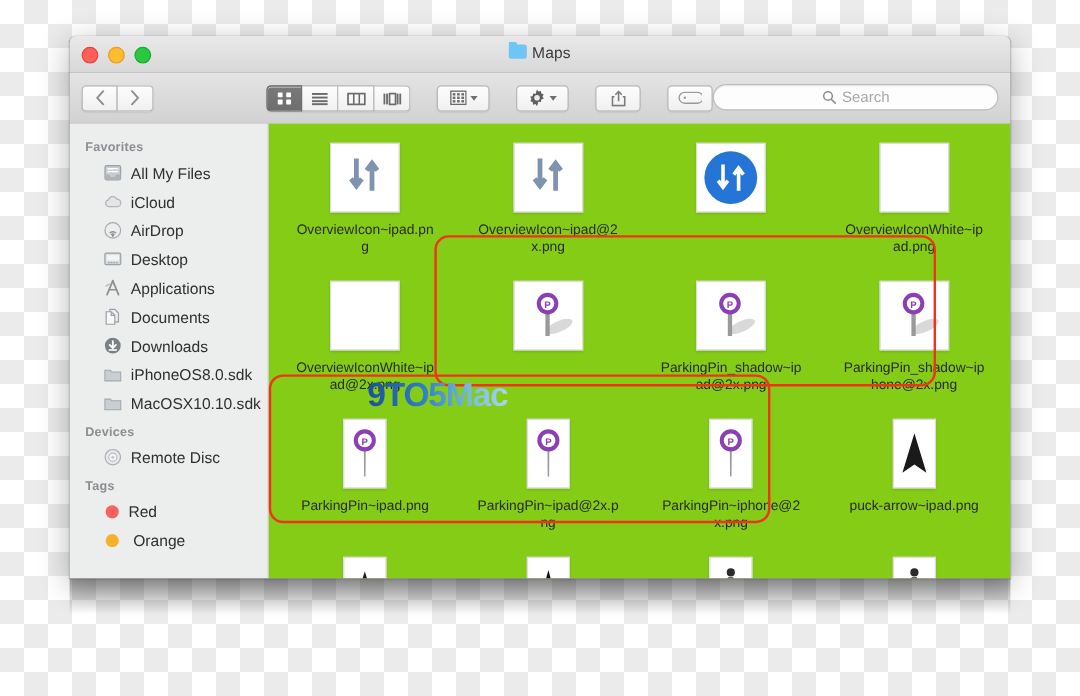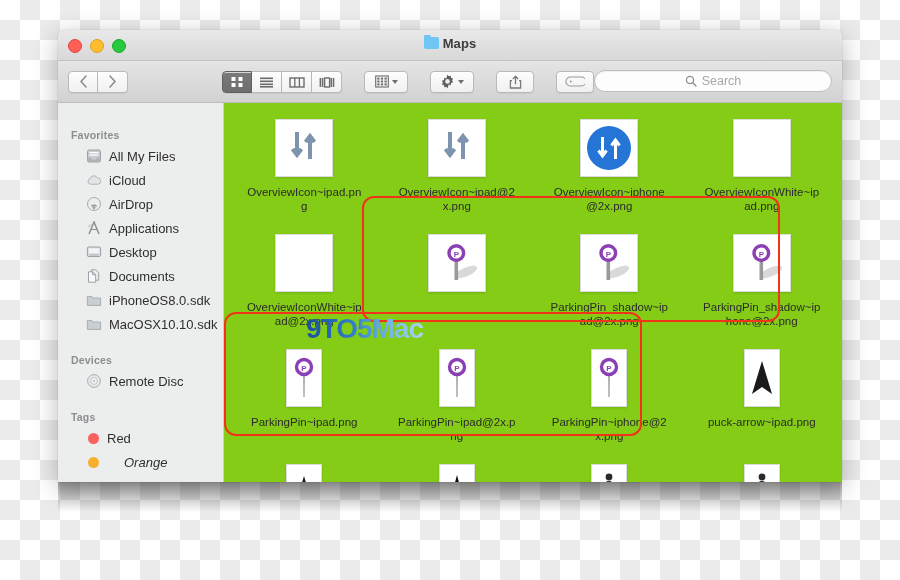--- a/index.html
+++ b/index.html
@@ -43,21 +43,21 @@
     position: absolute; left: 10px; top: 9px;
     display: flex; gap: 8px;
   }
   .light { width: 12px; height: 12px; border-radius: 50%; }
   .light.red    { background: #ff5f57; border: 1px solid #e0443e; }
   .light.yellow { background: #febc2e; border: 1px solid #dea123; }
   .light.green  { background: #28c840; border: 1px solid #1aab29; }
   .win-title {
     position: absolute; left: 0; right: 0; top: 6px;
     text-align: center;
-    font-size: 13px; color: #3b3b3b; font-weight: bold;
+    font-size: 13px; color: #3b3b3b; font-weight: normal;
     letter-spacing: .1px;
   }
   .win-title .folder-ico {
     display: inline-block;
     width: 15px; height: 12px;
     background: #6fc5f3;
     border-radius: 2px 2px 2px 2px;
     margin-right: 4px;
     vertical-align: -1px;
     position: relative;
@@ -129,21 +129,20 @@
     border-right: 1px solid #cdcdcd;
     padding-top: 8px;
     flex: none;
     overflow: hidden;
     box-sizing: border-box;
   }
   .side-header {
     font-size: 10.5px; font-weight: bold; color: #8d8d92;
     padding: 6px 0 3px 13px;
     letter-spacing: .2px;
-    margin-top: 12px;
   }
   .side-item {
     display: flex; align-items: center;
     height: 24px;
     padding-left: 28px;
     gap: 7px;
     font-size: 13px; color: #2f2f2f;
   }
   .side-ico { width: 16px; height: 16px; flex: none; display:block; }
   .tag-dot { width: 11px; height: 11px; border-radius: 50%; display:block; }
@@ -376,51 +375,59 @@
           <circle cx="8" cy="8" r="6.5" fill="none" stroke="#a5aaae" stroke-width="1"></circle>
           <path d="M5.4 10.3 A3.4 3.4 0 0 1 10.6 10.3" fill="none" stroke="#8c9195" stroke-width="1.2"></path>
           <path d="M6.6 11.6 A2 2 0 0 1 9.4 11.6" fill="none" stroke="#8c9195" stroke-width="1.2"></path>
           <circle cx="8" cy="12.6" r="0.9" fill="#8c9195"></circle>
         </svg>
         <span>AirDrop</span>
       </div>
 
       <div class="side-item">
         <svg class="side-ico" viewBox="0 0 16 16">
-          <path d="M8 2 L12.8 13.5" stroke="#8c9195" stroke-width="1.5" fill="none" stroke-linecap="round"></path>
-          <path d="M8 2 L3.2 13.5" stroke="#8c9195" stroke-width="1.5" fill="none" stroke-linecap="round"></path>
-          <path d="M4.6 9.5 L11.4 9.5" stroke="#8c9195" stroke-width="1.2" fill="none"></path>
-          <path d="M2 6.6 L5.4 4.6" stroke="#b6bbbf" stroke-width="1.1" fill="none"></path>
-        </svg>
-        <span>Applications</span>
-      </div>
-
-      <div class="side-item">
-        <svg class="side-ico" viewBox="0 0 16 16">
           <rect x="1.4" y="3" width="13.2" height="9.5" rx="1.2" fill="#d6dadd" stroke="#9aa0a6" stroke-width="1"></rect>
           <rect x="2.8" y="4.3" width="10.4" height="5" fill="#f1f3f4"></rect>
           <g fill="#9aa0a6">
             <rect x="4" y="10.4" width="1.4" height="1"></rect>
             <rect x="6.2" y="10.4" width="1.4" height="1"></rect>
             <rect x="8.4" y="10.4" width="1.4" height="1"></rect>
             <rect x="10.6" y="10.4" width="1.4" height="1"></rect>
           </g>
         </svg>
         <span>Desktop</span>
       </div>
 
       <div class="side-item">
         <svg class="side-ico" viewBox="0 0 16 16">
+          <path d="M8 2 L12.8 13.5" stroke="#8c9195" stroke-width="1.5" fill="none" stroke-linecap="round"></path>
+          <path d="M8 2 L3.2 13.5" stroke="#8c9195" stroke-width="1.5" fill="none" stroke-linecap="round"></path>
+          <path d="M4.6 9.5 L11.4 9.5" stroke="#8c9195" stroke-width="1.2" fill="none"></path>
+          <path d="M2 6.6 L5.4 4.6" stroke="#b6bbbf" stroke-width="1.1" fill="none"></path>
+        </svg>
+        <span>Applications</span>
+      </div>
+
+      <div class="side-item">
+        <svg class="side-ico" viewBox="0 0 16 16">
           <path d="M5.5 1.8 h4.2 l3 3 v7.4 h-7.2 z" fill="#eceef0" stroke="#9aa0a6" stroke-width="1"></path>
           <path d="M2.5 3.8 h4.2 l3 3 v7.4 h-7.2 z" fill="#f6f7f8" stroke="#9aa0a6" stroke-width="1"></path>
           <path d="M6.7 3.8 v3 h3" fill="none" stroke="#9aa0a6" stroke-width="1"></path>
         </svg>
         <span>Documents</span>
       </div>
 
+      <div class="side-item">
+        <svg class="side-ico" viewBox="0 0 16 16">
+          <circle cx="8" cy="8" r="6.6" fill="#7b8085"></circle>
+          <path d="M8 4.2 v5.4 M5.4 7.4 L8 10 L10.6 7.4" stroke="#fff" stroke-width="1.5" fill="none" stroke-linecap="round" stroke-linejoin="round"></path>
+          <rect x="4.6" y="11" width="6.8" height="1.3" fill="#fff"></rect>
+        </svg>
+        <span>Downloads</span>
+      </div>
 
       <div class="side-item">
         <svg class="side-ico" viewBox="0 0 16 16">
           <path d="M1.4 4.6 h4.6 l1.2 1.4 h7.4 v7.4 h-13.2 z" fill="#c9ced2" stroke="#a4a9ad" stroke-width="0.9"></path>
         </svg>
         <span>iPhoneOS8.0.sdk</span>
       </div>
 
       <div class="side-item">
         <svg class="side-ico" viewBox="0 0 16 16">
@@ -442,21 +449,21 @@
 
       <div class="side-header">Tags</div>
 
       <div class="side-item">
         <span class="tag-dot" style="background:#f9615f; margin-left:2px;"></span>
         <span style="margin-left:1px;">Red</span>
       </div>
 
       <div class="side-item">
         <span class="tag-dot" style="background:#f6b02c; margin-left:2px;"></span>
-        <span style="margin-left:18px;font-style:italic;">Orange</span>
+        <span style="margin-left:5px;">Orange</span>
       </div>
     </div>
 
     <div class="content">
       <div class="grid">
 
         <div class="cell">
           <div class="thumb">
             <div class="thumb-frame">
               <svg width="40" height="40" viewBox="0 0 40 40">
@@ -483,21 +490,20 @@
         <div class="cell">
           <div class="thumb">
             <div class="thumb-frame">
               <svg width="50" height="50" viewBox="0 0 50 50">
                 <circle cx="25" cy="25" r="22" fill="#2575d6"></circle>
                 <path d="M18.5 14 v18 M14.5 27.5 L18.5 33 L22.5 27.5" stroke="#fff" stroke-width="3" fill="none"></path>
                 <path d="M31.5 36 v-18 M27.5 22.5 L31.5 17 L35.5 22.5" stroke="#fff" stroke-width="3" fill="none"></path>
               </svg>
             </div>
           </div>
-          <div class="filename">OverviewIcon~iphone@2x.png</div>
         </div>
 
         <div class="cell">
           <div class="thumb">
             <div class="thumb-frame blank"></div>
           </div>
           <div class="filename">OverviewIconWhite~ipad.png</div>
         </div>
 
         <div class="cell">

